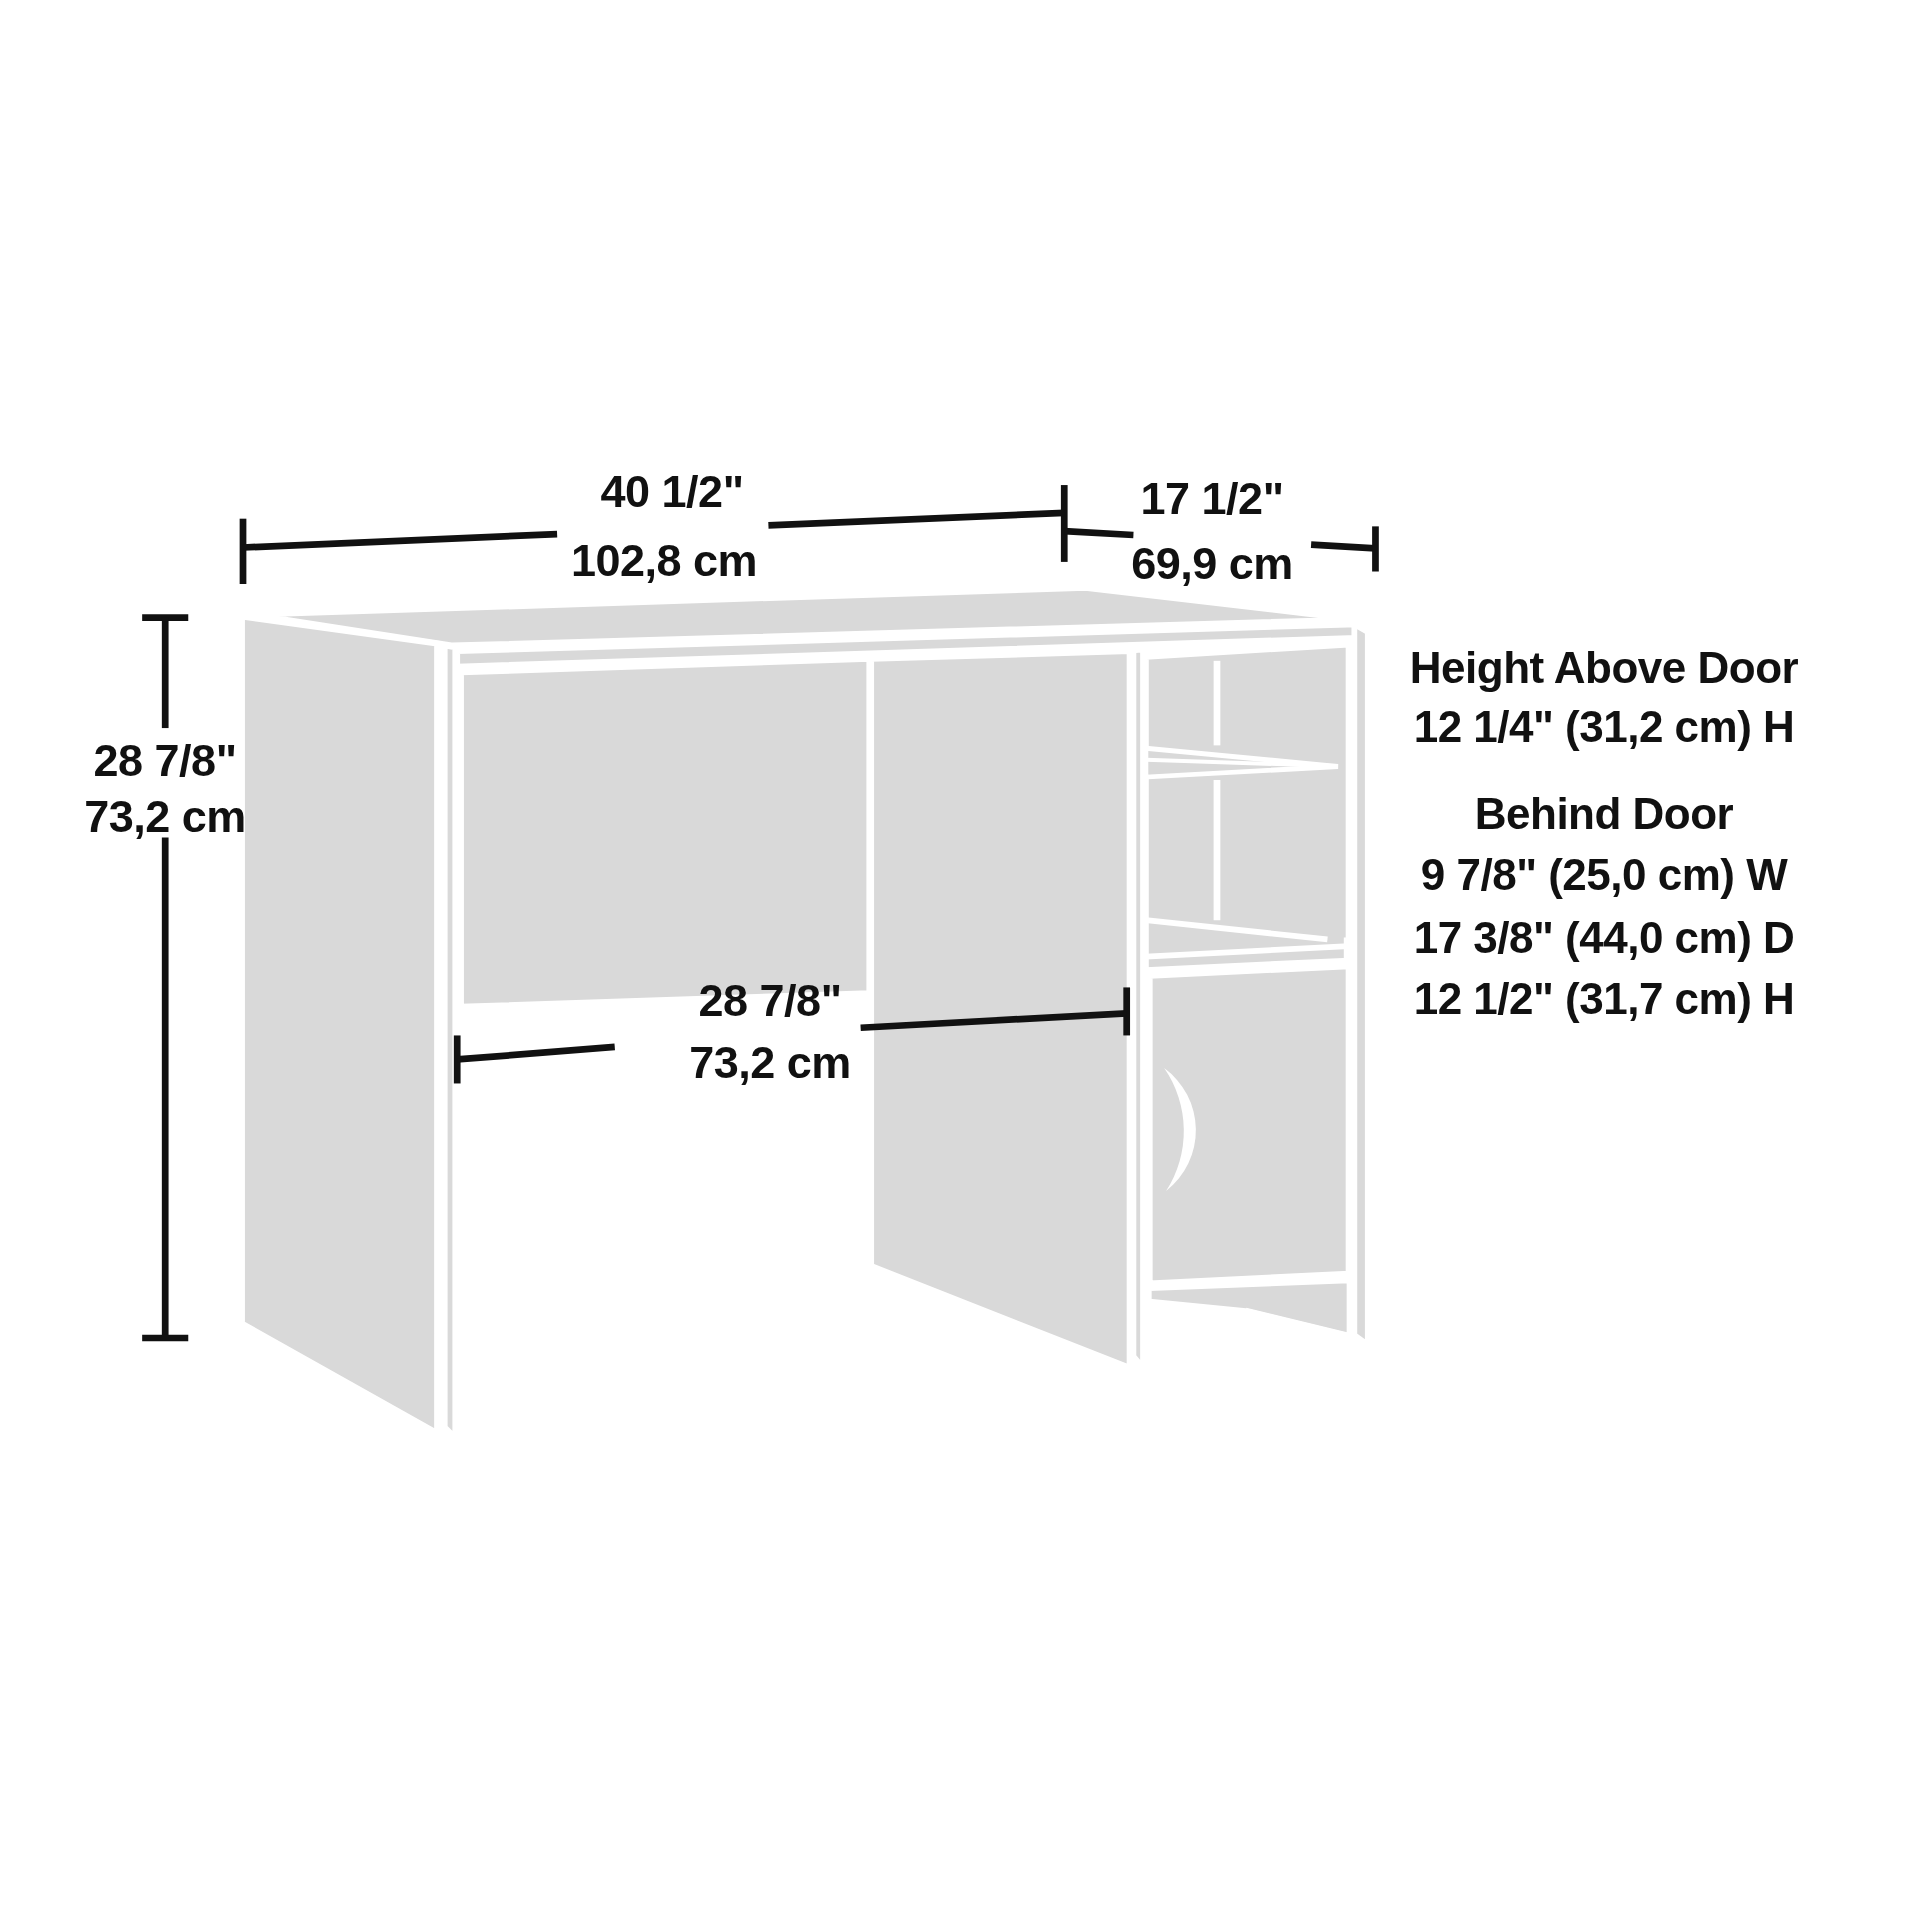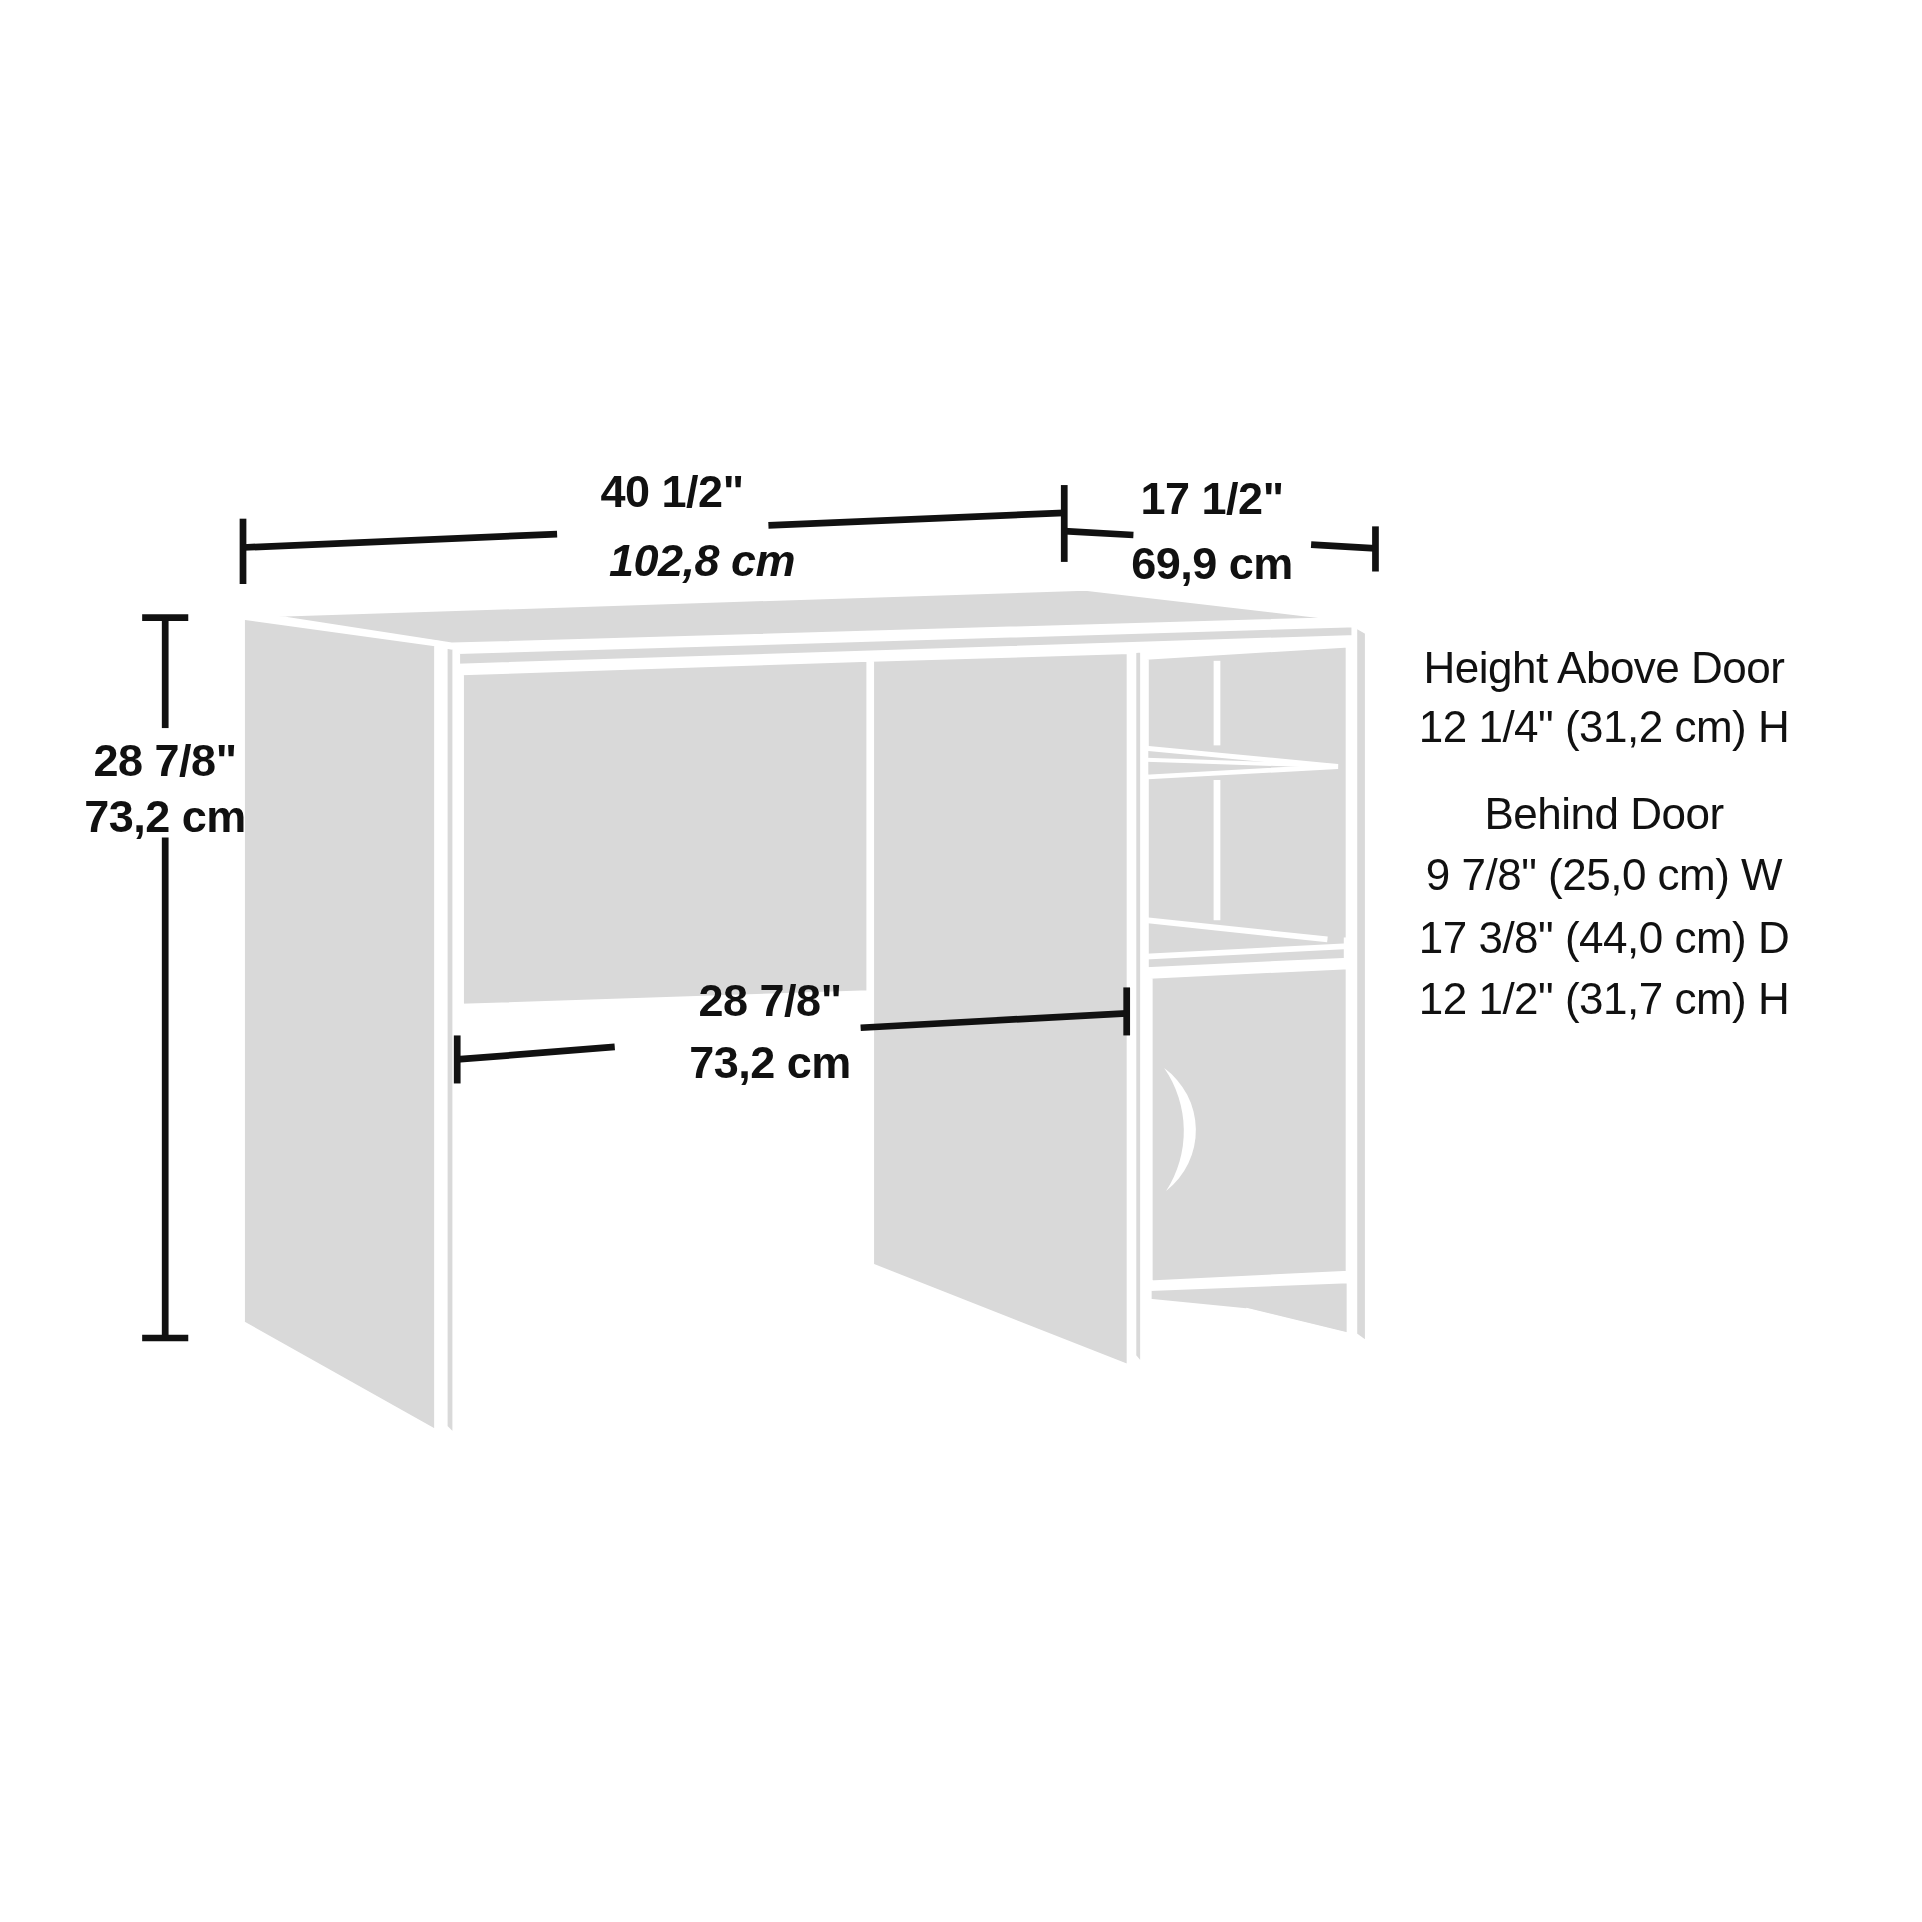--- a/index.html
+++ b/index.html
@@ -26,21 +26,21 @@
     font-size: 45px;
     font-weight: 700;
     color: #111111;
     white-space: nowrap;
     letter-spacing: -0.5px;
   }
   .annotation-line {
     position: absolute;
     transform: translate(-50%, -50%);
     font-size: 44px;
-    font-weight: 400;
+    font-weight: 700;
     color: #111111;
     white-space: nowrap;
     letter-spacing: -0.5px;
   }
 </style>
 </head>
 <body>
 
 <div id="canvas">
 
@@ -102,21 +102,21 @@
       <line x1="172" y1="872" x2="172" y2="1393"></line>
 
       <line x1="476" y1="1078" x2="476" y2="1128"></line>
       <line x1="1173" y1="1028" x2="1173" y2="1078"></line>
       <line x1="476" y1="1103" x2="640" y2="1090"></line>
       <line x1="896" y1="1070" x2="1173" y2="1055"></line>
     </g>
   </svg>
 
   <div class="dim-label" style="left:672px; top:492px;">40 1/2"</div>
-  <div class="dim-label" style="left:702px; top:561px;font-style:italic;">102,8 cm</div>
+  <div class="dim-label" style="left:664px; top:561px;">102,8 cm</div>
 
   <div class="dim-label" style="left:1212px; top:499px;">17 1/2"</div>
   <div class="dim-label" style="left:1212px; top:564px;">69,9 cm</div>
 
   <div class="dim-label" style="left:165px; top:761px;">28 7/8"</div>
   <div class="dim-label" style="left:165px; top:817px;">73,2 cm</div>
 
   <div class="dim-label" style="left:770px; top:1001px;">28 7/8"</div>
   <div class="dim-label" style="left:770px; top:1063px;">73,2 cm</div>
 

